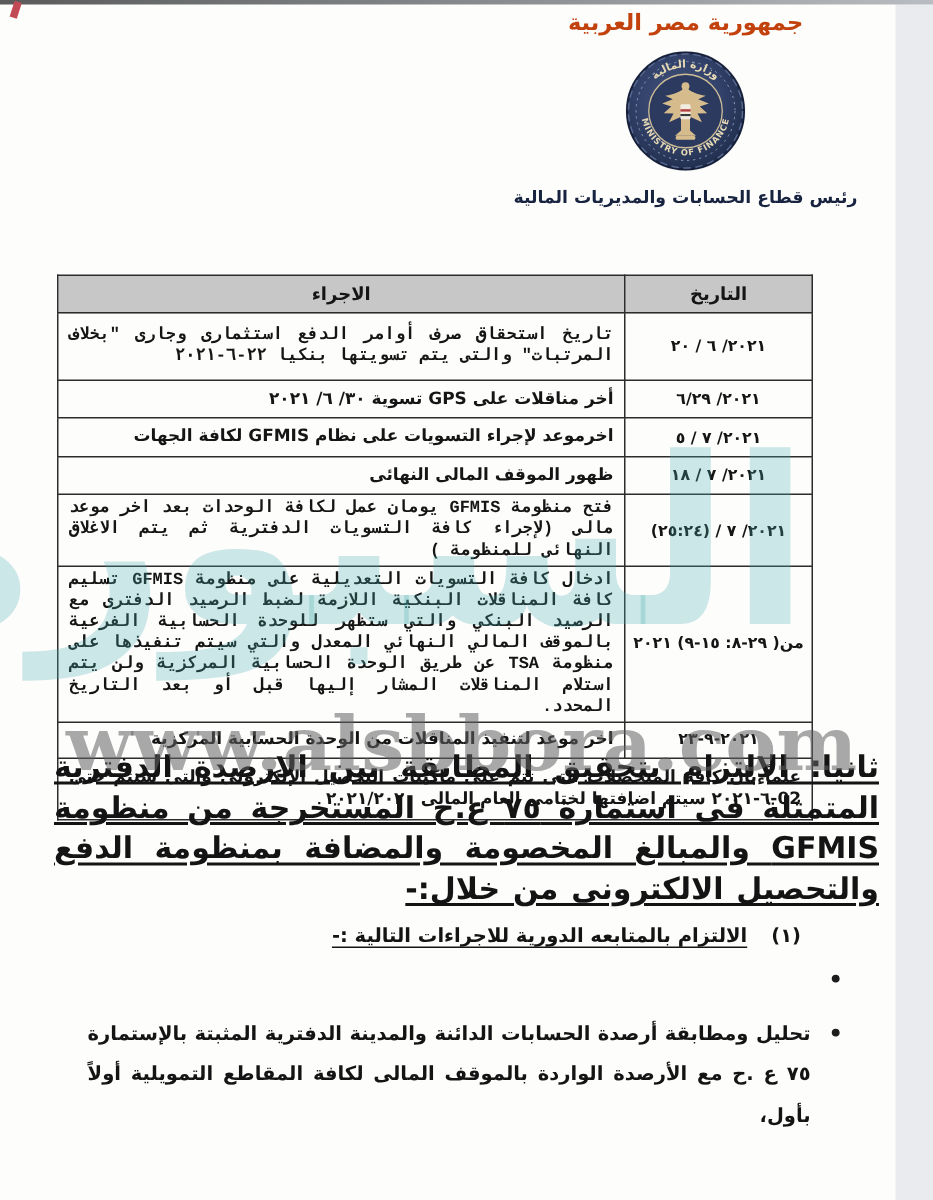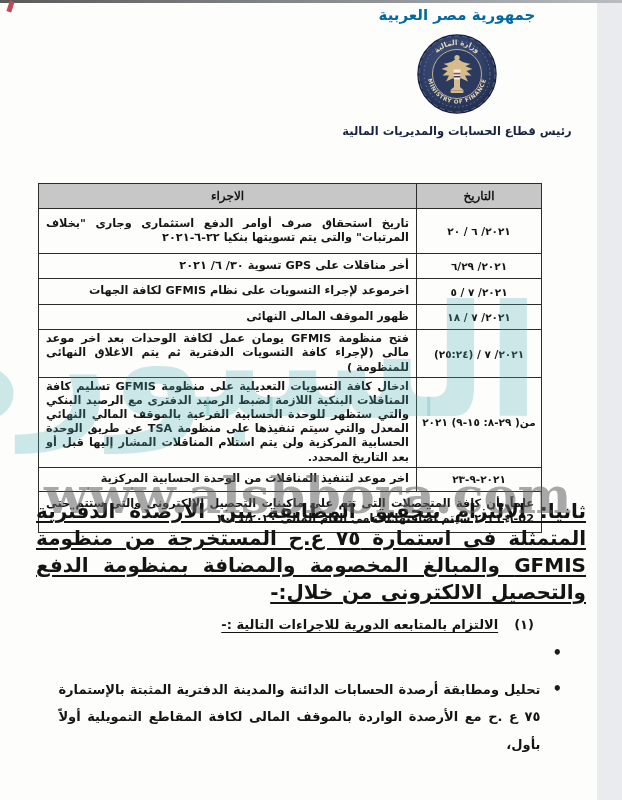--- a/index.html
+++ b/index.html
@@ -11,33 +11,33 @@
   }
   
   .scan-top{position:absolute;top:0;left:0;width:622px;height:3px;
     background:linear-gradient(90deg,#5a5a5a,#8f9398 60%,#b9bdc2);z-index:6;}
   .scan-right{position:absolute;top:3px;right:0;width:25px;height:797px;background:#e9ebee;z-index:1;}
   .red-mark{position:absolute;top:1px;left:8px;width:5px;height:11px;background:#c24a55;
     transform:rotate(18deg);z-index:7;}
 
   
   .doc-header{position:absolute;top:6px;left:292px;width:330px;text-align:center;z-index:2;}
-  .country-title{font-size:15px;font-weight:bold;color:#0369a1;letter-spacing:.5px;}
+  .country-title{font-size:15px;font-weight:bold;color:#c2410c;letter-spacing:.5px;}
   .seal-wrap{margin-top:8px;}
   .dept-title{margin-top:4px;font-size:11.5px;font-weight:bold;color:#17233f;}
 
   
   .table-wrap{position:absolute;top:183px;left:38px;width:504px;z-index:2;}
   table.sched{border-collapse:collapse;width:504px;direction:rtl;
     font-family:"DejaVu Sans",sans-serif;font-weight:bold;color:#151515;}
   table.sched td,table.sched th{border:1.6px solid #2c2c2c;vertical-align:middle;}
-  table.sched th{background:#c7c7c7;font-size:12px;height:22px;padding:1px 4px;font-family:Liberation Serif, serif;}
+  table.sched th{background:#c7c7c7;font-size:12px;height:22px;padding:1px 4px;}
   td.c-date{width:118px;text-align:center;font-size:10.5px;padding:1px 3px;white-space:nowrap;}
   td.c-act{font-size:11.3px;line-height:1.25;padding:2px 7px;text-align:right;}
-  td.just{text-align:justify;}
+  td.just{text-align:justify;font-family:Liberation Mono, monospace;}
   tr.r1 td{height:40px;} tr.r2 td{height:20px;} tr.r3 td{height:21px;}
   tr.r4 td{height:20px;} tr.r5 td{height:43px;} tr.r6 td{height:78px;}
   tr.r7 td{height:19px;margin-left:40px;}
   td.footnote{font-size:11.3px;line-height:1.3;padding:2px 7px;height:36px;
     text-align:justify;font-weight:bold;}
 
   
   .wm-url{position:absolute;top:466px;left:44px;z-index:5;pointer-events:none;
     font-family:"DejaVu Serif",serif;font-size:50px;font-weight:bold;
     color:rgba(98,98,100,.55);white-space:nowrap;letter-spacing:0px;transform:scaleX(1.02);transform-origin:left;}

